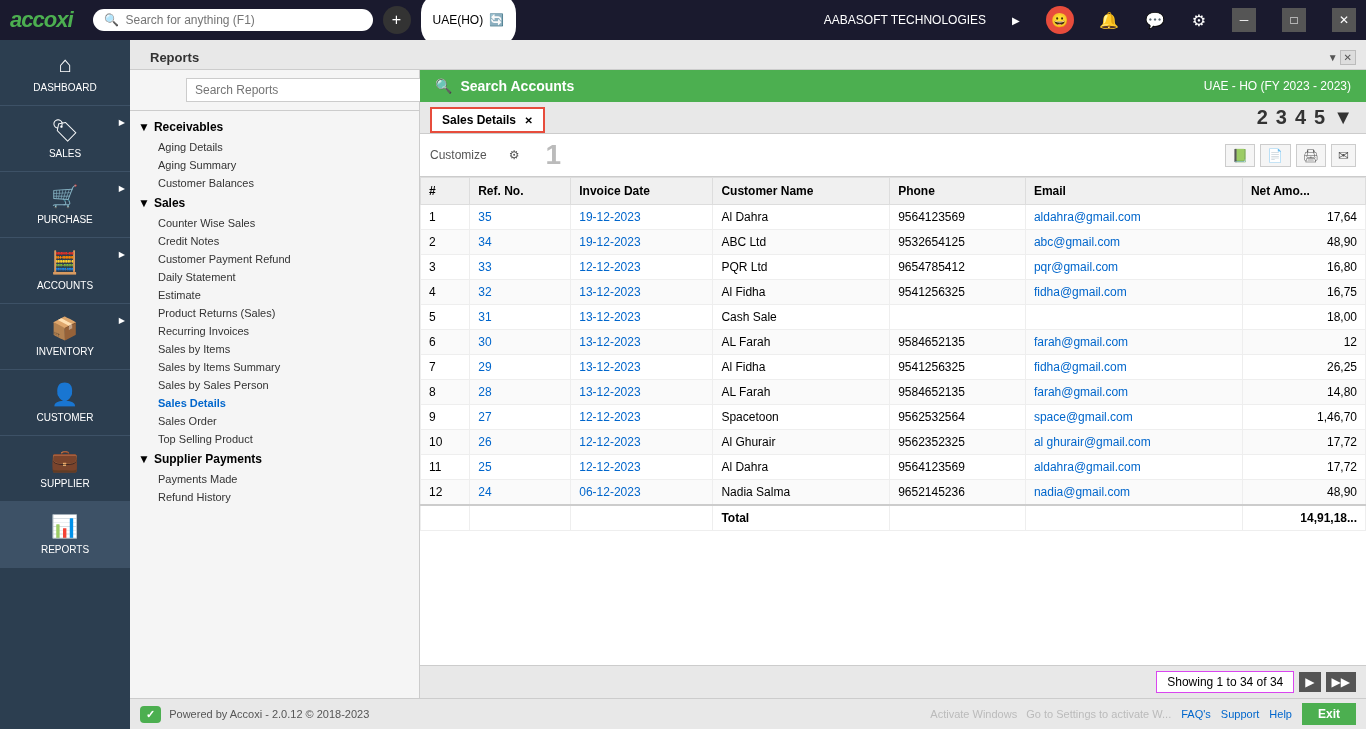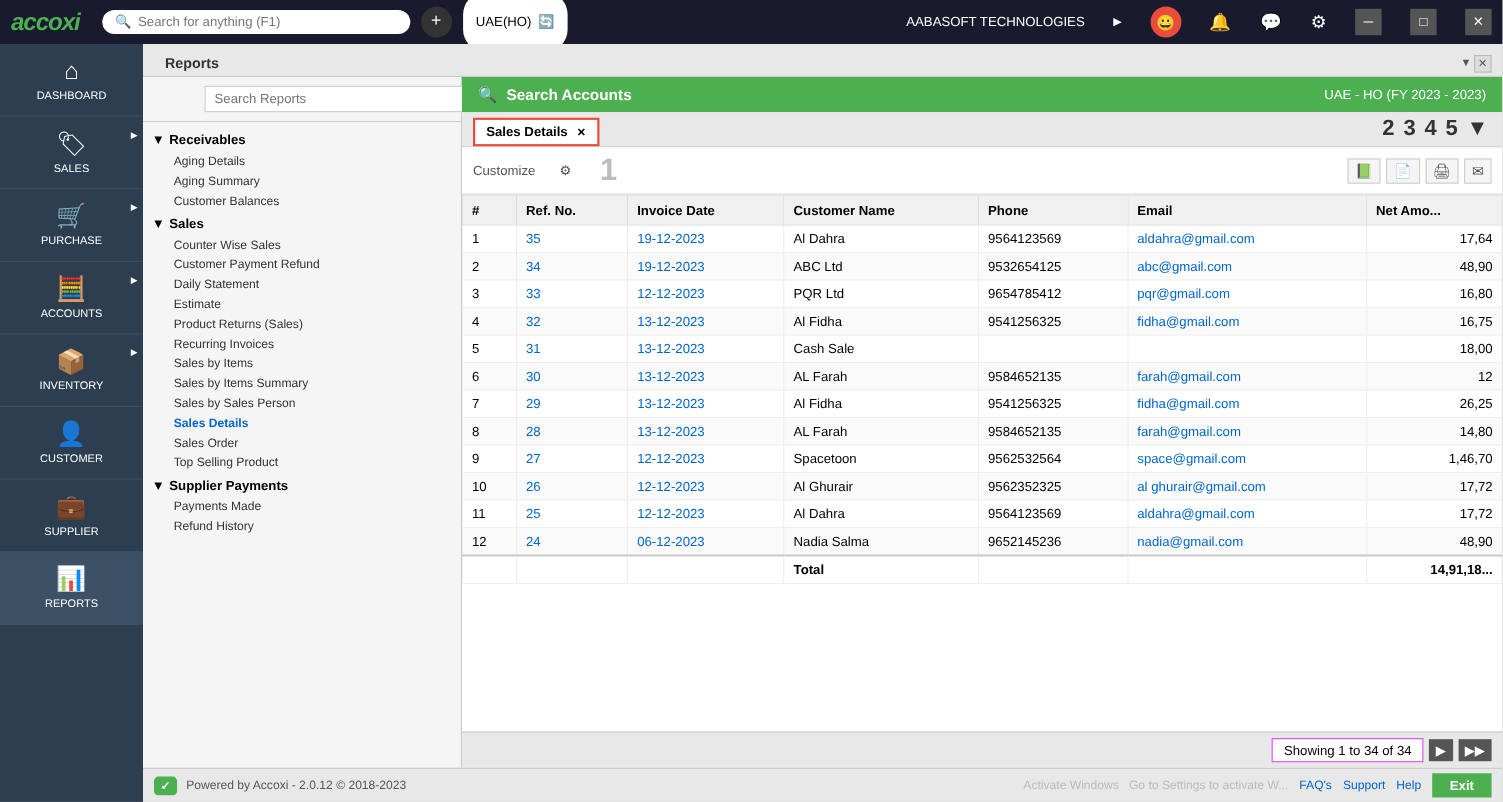--- a/index.html
+++ b/index.html
@@ -512,20 +512,21 @@
           </div>
           <div class="tree-item">Aging Details</div>
           <div class="tree-item">Aging Summary</div>
           <div class="tree-item">Customer Balances</div>
 
           <div class="tree-category">
             <span>▼</span>
             <span>Sales</span>
           </div>
           <div class="tree-item">Counter Wise Sales</div>
+          <div class="tree-item">Credit Notes</div>
           <div class="tree-item">Customer Payment Refund</div>
           <div class="tree-item">Daily Statement</div>
           <div class="tree-item">Estimate</div>
           <div class="tree-item">Product Returns (Sales)</div>
           <div class="tree-item">Recurring Invoices</div>
           <div class="tree-item">Sales by Items</div>
           <div class="tree-item">Sales by Items Summary</div>
           <div class="tree-item">Sales by Sales Person</div>
           <div class="tree-item active">Sales Details</div>
           <div class="tree-item">Sales Order</div>

